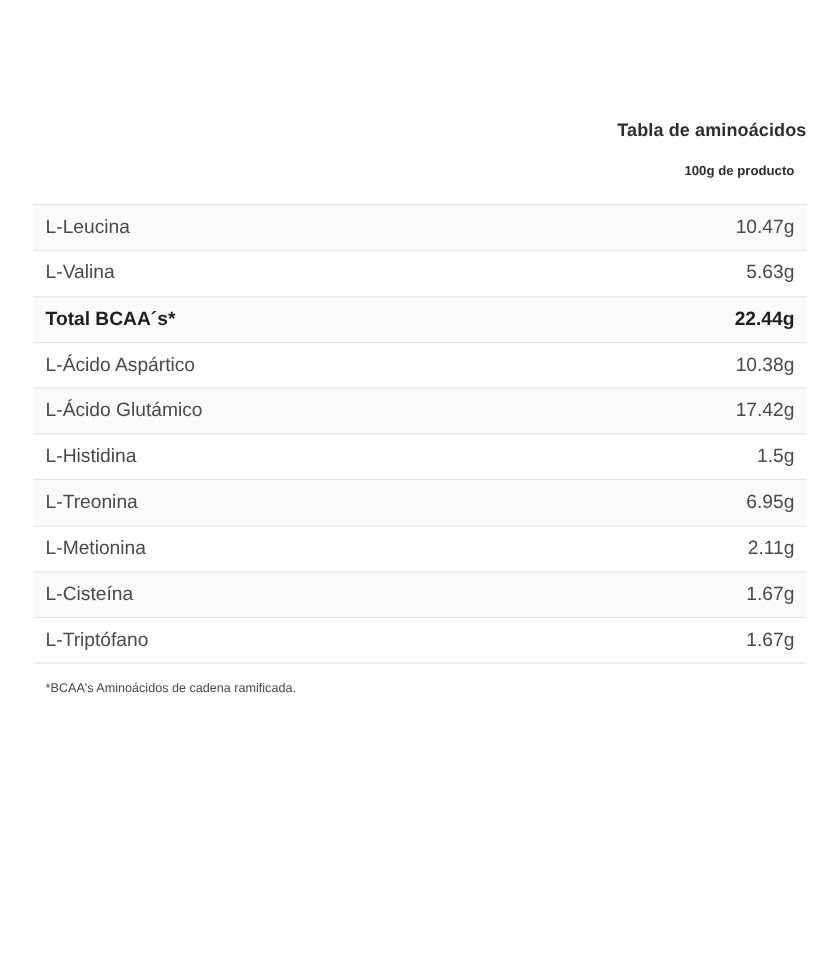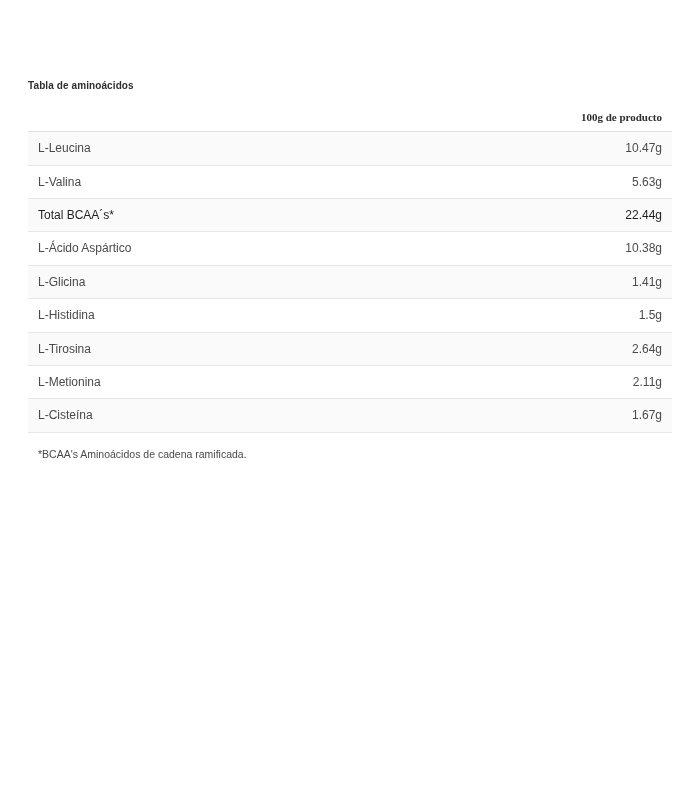--- a/index.html
+++ b/index.html
@@ -15,48 +15,47 @@
     -webkit-font-smoothing: antialiased;
   }
   .page {
     width: 700px;
     height: 800px;
     box-sizing: border-box;
     padding: 0 28px;
     position: relative;
   }
   .table-title {
-    text-align: left;
-    font-size: 10px;
+    text-align: right;
+    font-size: 15px;
     font-weight: bold;
     color: #2e2e2e;
-    padding-top: 80px;
+    padding-top: 100px;
     letter-spacing: 0.1px;
   }
   .amino-table {
     width: 100%;
     border-collapse: collapse;
     margin-top: 20px;
     table-layout: fixed;
   }
   .amino-table th,
   .amino-table td {
-    font-size: 12px;
+    font-size: 16px;
     font-weight: normal;
     color: #4a4a4a;
     padding: 9px 10px 9px 10px;
     border-bottom: 1px solid #e6e6e6;
     vertical-align: middle;
     line-height: 1.2;
   }
   .amino-table thead th {
     border-bottom: 1px solid #e0e0e0;
-    padding-bottom: 7px;
+    padding-bottom: 20px;
     padding-top: 0;
-    font-family: Liberation Serif, serif;
   }
   .col-name {
     text-align: left;
   }
   .col-value {
     text-align: right;
   }
   thead .col-name {
     color: #ffffff;
   }
@@ -65,21 +64,21 @@
     color: #2e2e2e;
     font-size: 11px;
   }
   tbody tr:nth-child(odd) {
     background: #fafafa;
   }
   tbody tr:nth-child(even) {
     background: #ffffff;
   }
   tbody tr.row-total td {
-    font-weight: normal;
+    font-weight: bold;
     color: #1f1f1f;
   }
   .footnote {
     font-size: 10.5px;
     color: #4a4a4a;
     padding: 14px 10px 0 10px;
     line-height: 1.4;
   }
 </style>
 </head>
@@ -107,37 +106,41 @@
         </tr>
         <tr class="row-total">
           <td class="col-name">Total BCAA´s*</td>
           <td class="col-value">22.44g</td>
         </tr>
         <tr>
           <td class="col-name">L-Ácido Aspártico</td>
           <td class="col-value">10.38g</td>
         </tr>
         <tr>
-          <td class="col-name">L-Glicina</td>
-          <td class="col-value">1.41g</td>
+          <td class="col-name">L-Ácido Glutámico</td>
+          <td class="col-value">17.42g</td>
         </tr>
         <tr>
           <td class="col-name">L-Histidina</td>
           <td class="col-value">1.5g</td>
         </tr>
         <tr>
-          <td class="col-name">L-Tirosina</td>
-          <td class="col-value">2.64g</td>
+          <td class="col-name">L-Treonina</td>
+          <td class="col-value">6.95g</td>
         </tr>
         <tr>
           <td class="col-name">L-Metionina</td>
           <td class="col-value">2.11g</td>
         </tr>
         <tr>
           <td class="col-name">L-Cisteína</td>
+          <td class="col-value">1.67g</td>
+        </tr>
+        <tr>
+          <td class="col-name">L-Triptófano</td>
           <td class="col-value">1.67g</td>
         </tr>
       </tbody>
   </table>
 
   <div class="footnote">*BCAA's Aminoácidos de cadena ramificada.</div>
 
 </div>
 
 </body></html>

